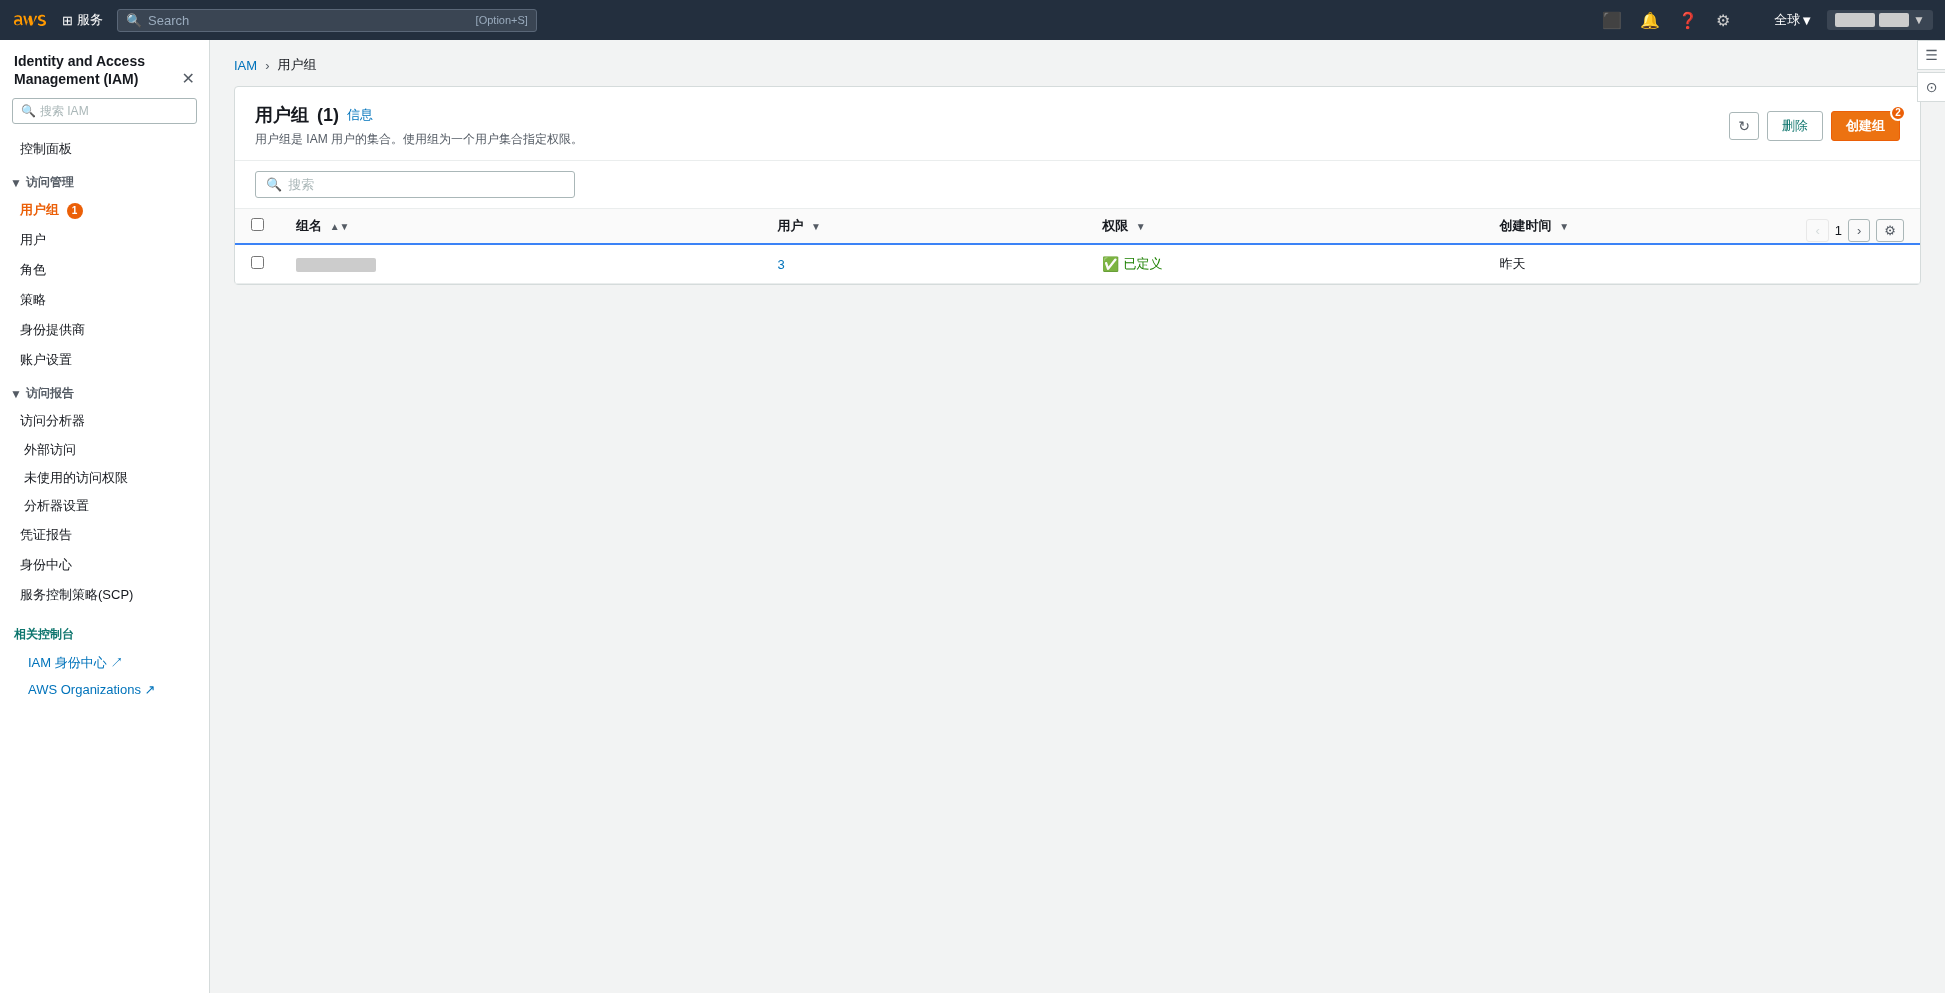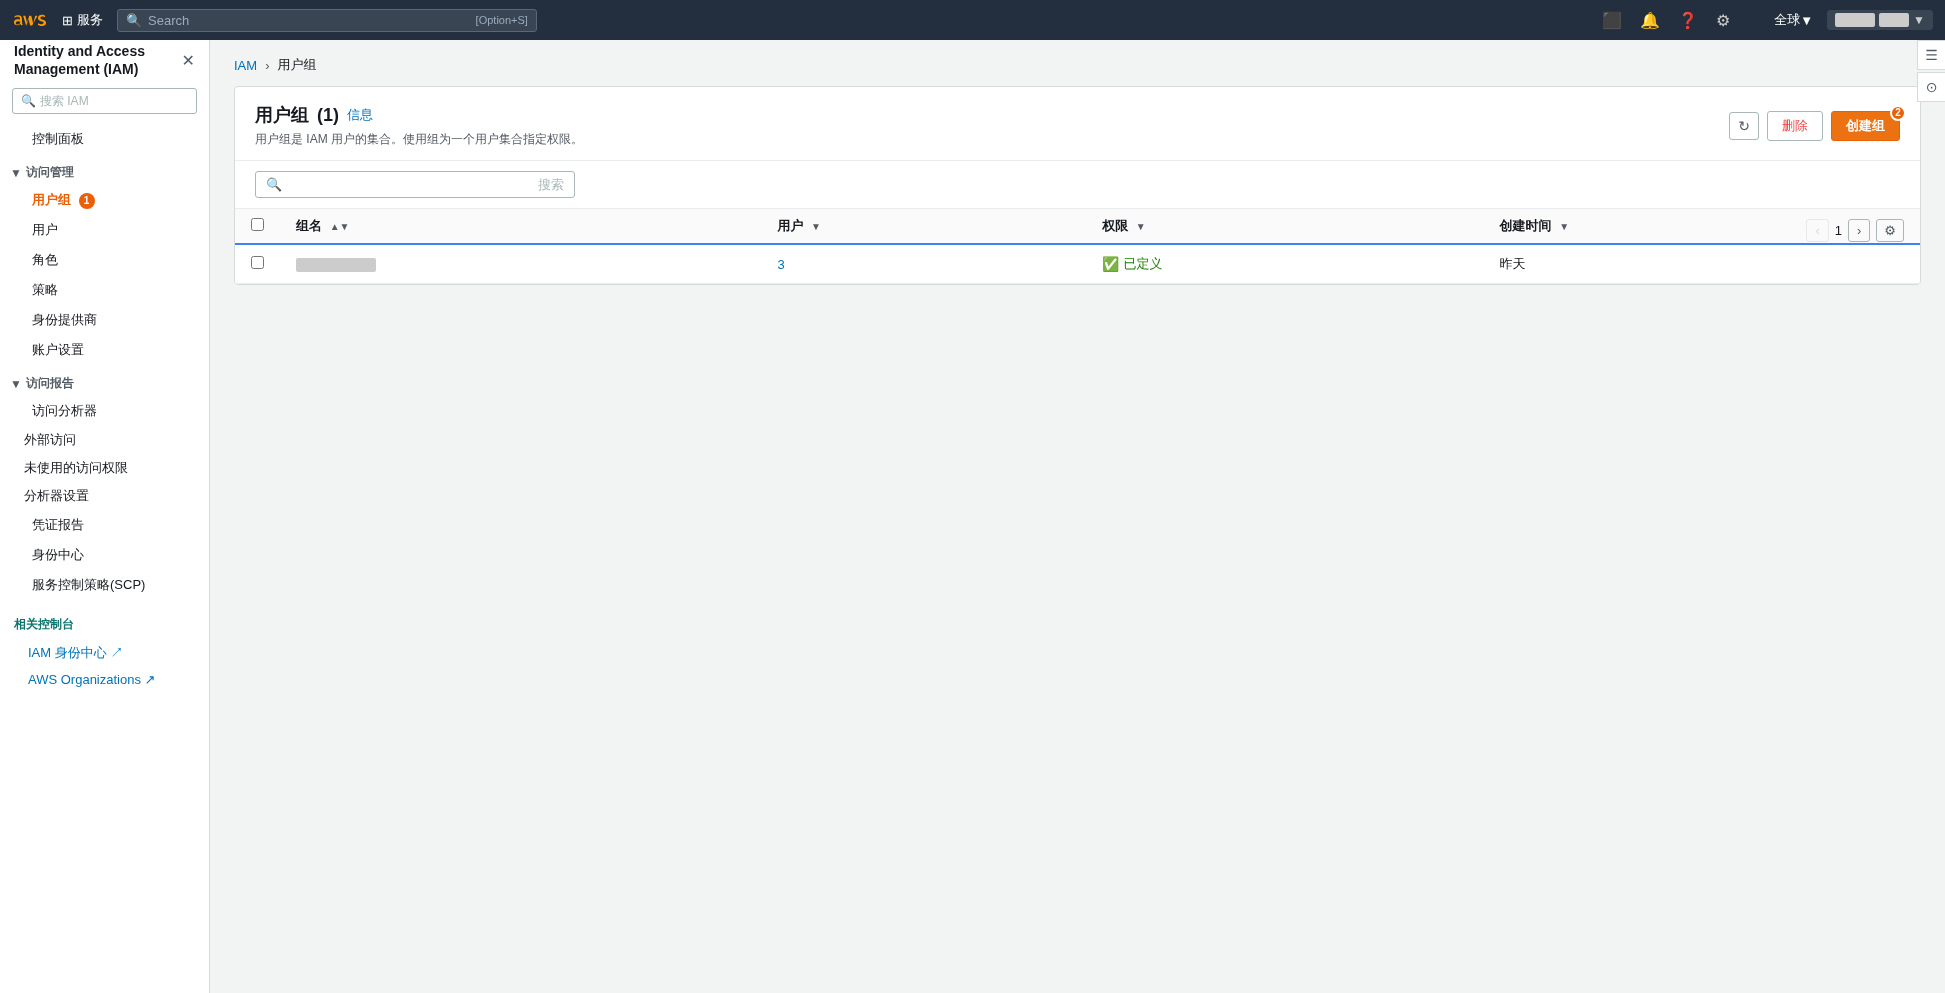--- a/index.html
+++ b/index.html
@@ -111,23 +111,23 @@
       flex-shrink: 0;
       overflow-y: auto;
       padding-bottom: 20px;
       position: fixed;
       top: 40px;
       bottom: 0;
       left: 0;
     }
     .sidebar-header {
       display: flex;
-      align-items: center;
+      align-items: flex-end;
       justify-content: space-between;
-      padding: 2px 14px 10px;
+      padding: 12px 14px 10px;
     }
     .sidebar-title {
       font-size: 14px;
       font-weight: bold;
       color: #16191f;
       line-height: 1.3;
     }
     .sidebar-close-btn {
       background: none;
       border: none;
@@ -152,21 +152,21 @@
     }
     .sidebar-search-input input {
       border: none;
       outline: none;
       font-size: 12px;
       width: 100%;
       color: #16191f;
     }
     .sidebar-search-input input::placeholder { color: #aab7b8; }
     .sidebar-section-item {
-      padding: 6px 32px;
+      padding: 6px 20px;
       font-size: 13px;
       color: #16191f;
       cursor: pointer;
     }
     .sidebar-section-item.active {
       color: #eb5f07;
       font-weight: 600;
     }
     .sidebar-category {
       padding: 10px 10px 4px;
@@ -282,21 +282,21 @@
       display: flex;
       align-items: center;
     }
     .btn-secondary {
       background: #fff;
       border: 1px solid #aab7b8;
       border-radius: 3px;
       padding: 5px 14px;
       cursor: pointer;
       font-size: 13px;
-      color: #ef4444;
+      color: #0f766e;
     }
     .btn-primary {
       background: #ec7211;
       border: 1px solid #eb5f07;
       border-radius: 3px;
       padding: 5px 14px;
       cursor: pointer;
       font-size: 13px;
       color: #fff;
       font-weight: 600;
@@ -332,21 +332,20 @@
       width: 320px;
       gap: 6px;
       background: #fff;
     }
     .table-search-box input {
       border: none;
       outline: none;
       font-size: 13px;
       flex: 1;
       color: #6d28d9;
-      text-align: right;
     }
     .table-search-box input::placeholder { color: #aab7b8; }
 
     
     .data-table {
       width: 100%;
       border-collapse: collapse;
     }
     .data-table th {
       padding: 8px 16px;

